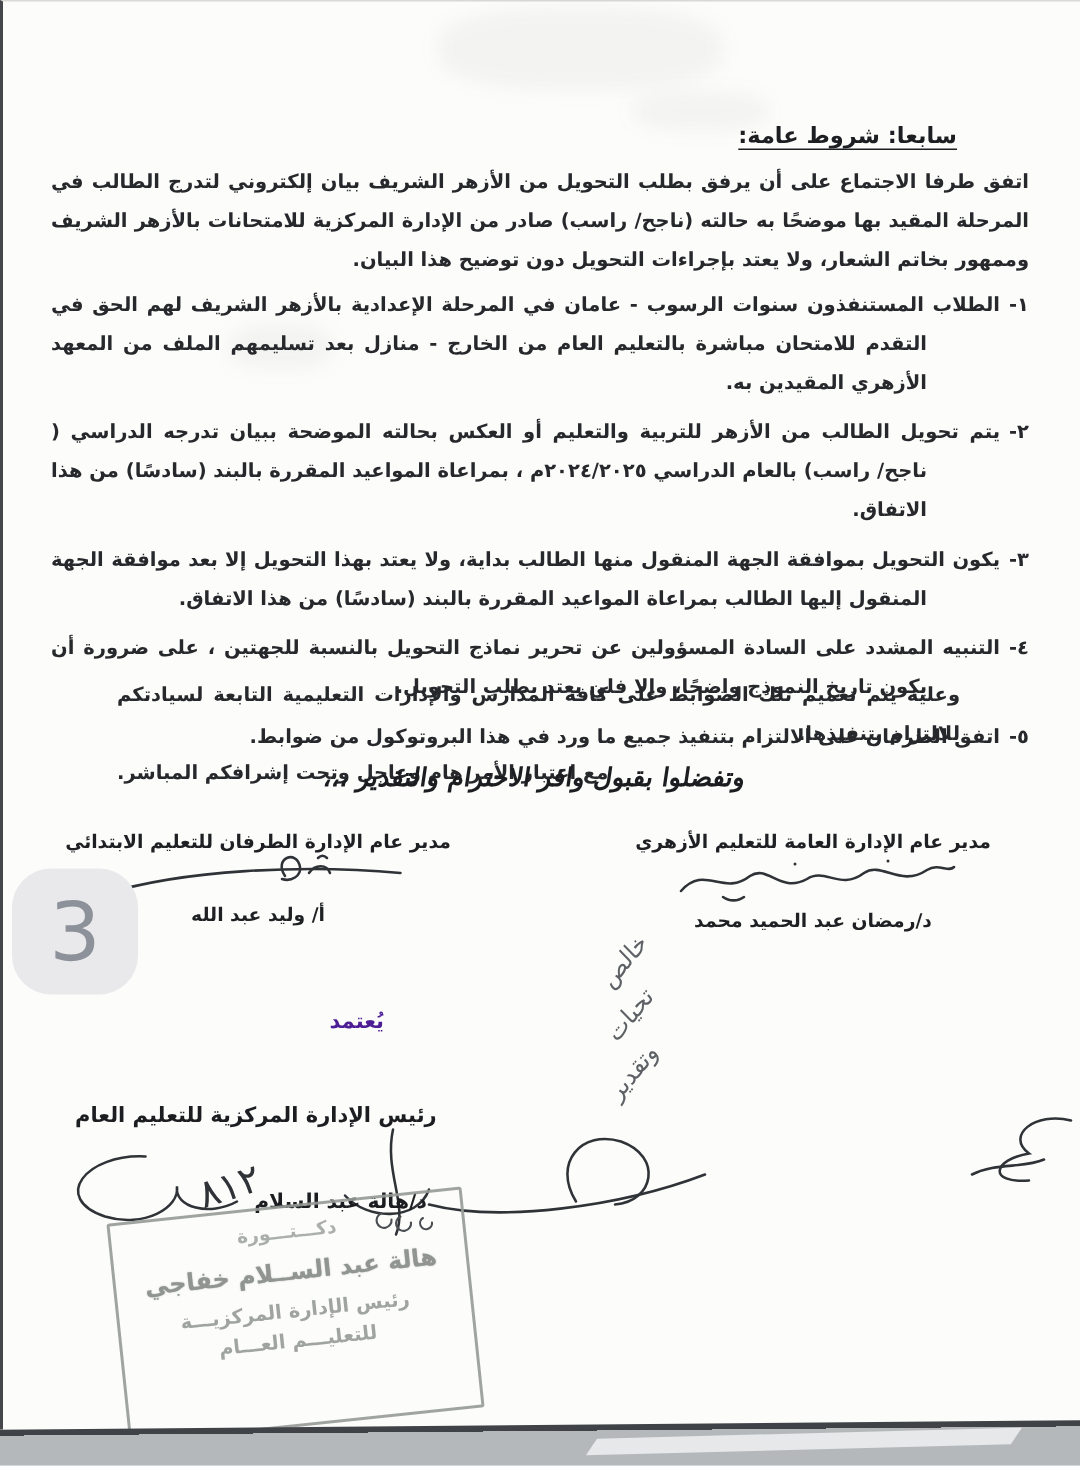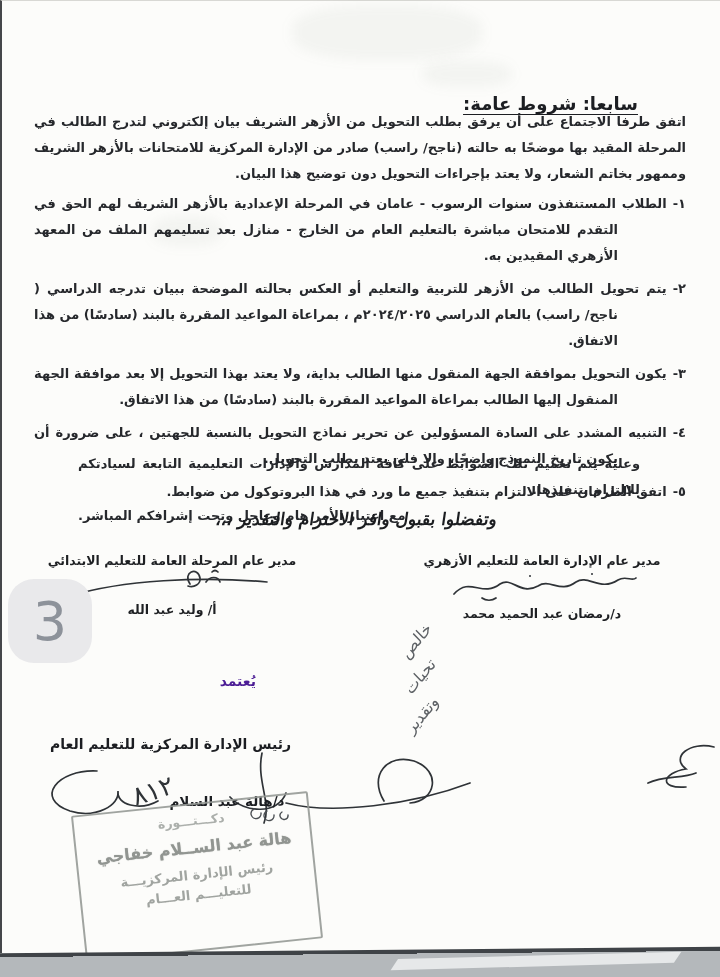--- a/index.html
+++ b/index.html
@@ -15,22 +15,22 @@
     border-top:1px solid #d8d8d4;
     box-sizing:border-box;
   }
   .bleed{position:absolute;background:rgba(110,112,110,.06);filter:blur(6px);border-radius:40%;}
   .body-text{
     font-size:13px;line-height:26px;font-weight:700;color:#26282c;
     text-align:justify;
   }
   .heading{
     position:absolute;right:82px;top:80px;
-    font-size:18px;font-weight:700;color:#1c1e22;
-    text-decoration:underline;text-underline-offset:4px;margin-top:12px;
+    font-size:15px;font-weight:700;color:#1c1e22;
+    text-decoration:underline;text-underline-offset:4px;
   }
   .intro{position:absolute;right:34px;top:108px;width:652px;}
   .terms{position:absolute;right:34px;top:190px;width:652px;display:flex;flex-direction:column;row-gap:7px;}
   .term{padding-right:68px;text-indent:-68px;}
   .term .num{margin-left:6px;}
   .closing{position:absolute;right:80px;top:450px;width:562px;}
   .salutation{
     position:absolute;right:215px;top:508px;width:300px;text-align:center;
     font-size:17px;font-weight:700;font-style:italic;color:#1b1d20;
     transform:skewX(6deg);letter-spacing:-.5px;
@@ -117,21 +117,21 @@
     <svg class="sig-svg" width="200" height="38" viewBox="0 0 200 38">
       <path class="stroke" d="M12,26 C28,8 40,30 58,16 C70,8 78,28 96,18 C108,10 118,26 134,14 C146,6 158,24 176,12 C184,7 190,14 194,10"></path>
       <path class="stroke" d="M40,30 c4,3 10,3 14,0"></path>
       <circle cx="88" cy="8" r="1" fill="#2f3337"></circle>
       <circle cx="150" cy="6" r="1" fill="#2f3337"></circle>
     </svg>
     <div class="sig-name">د/رمضان عبد الحميد محمد</div>
   </div>
 
   <div class="sig-block" style="left:25px;top:552px;width:290px;">
-    <div class="sig-title">مدير عام المرحلة العامة للتعليم الابتدائي</div>
+    <div class="sig-title">مدير عام الإدارة الطرفان للتعليم الابتدائي</div>
     <svg class="sig-svg" width="220" height="34" viewBox="0 0 220 34">
       <path class="stroke" d="M8,28 C60,12 140,8 205,14"></path>
       <path class="stroke" d="M128,16 c-8,-12 8,-18 10,-6 c1,6 -6,10 -12,8 m18,-4 c4,-6 12,-6 14,0"></path>
       <path class="stroke" d="M150,4 c2,-2 4,-2 6,0"></path>
     </svg>
     <div class="sig-name">أ/ وليد عبد الله</div>
   </div>
 
   <div class="page-num">
     <span>3</span>

